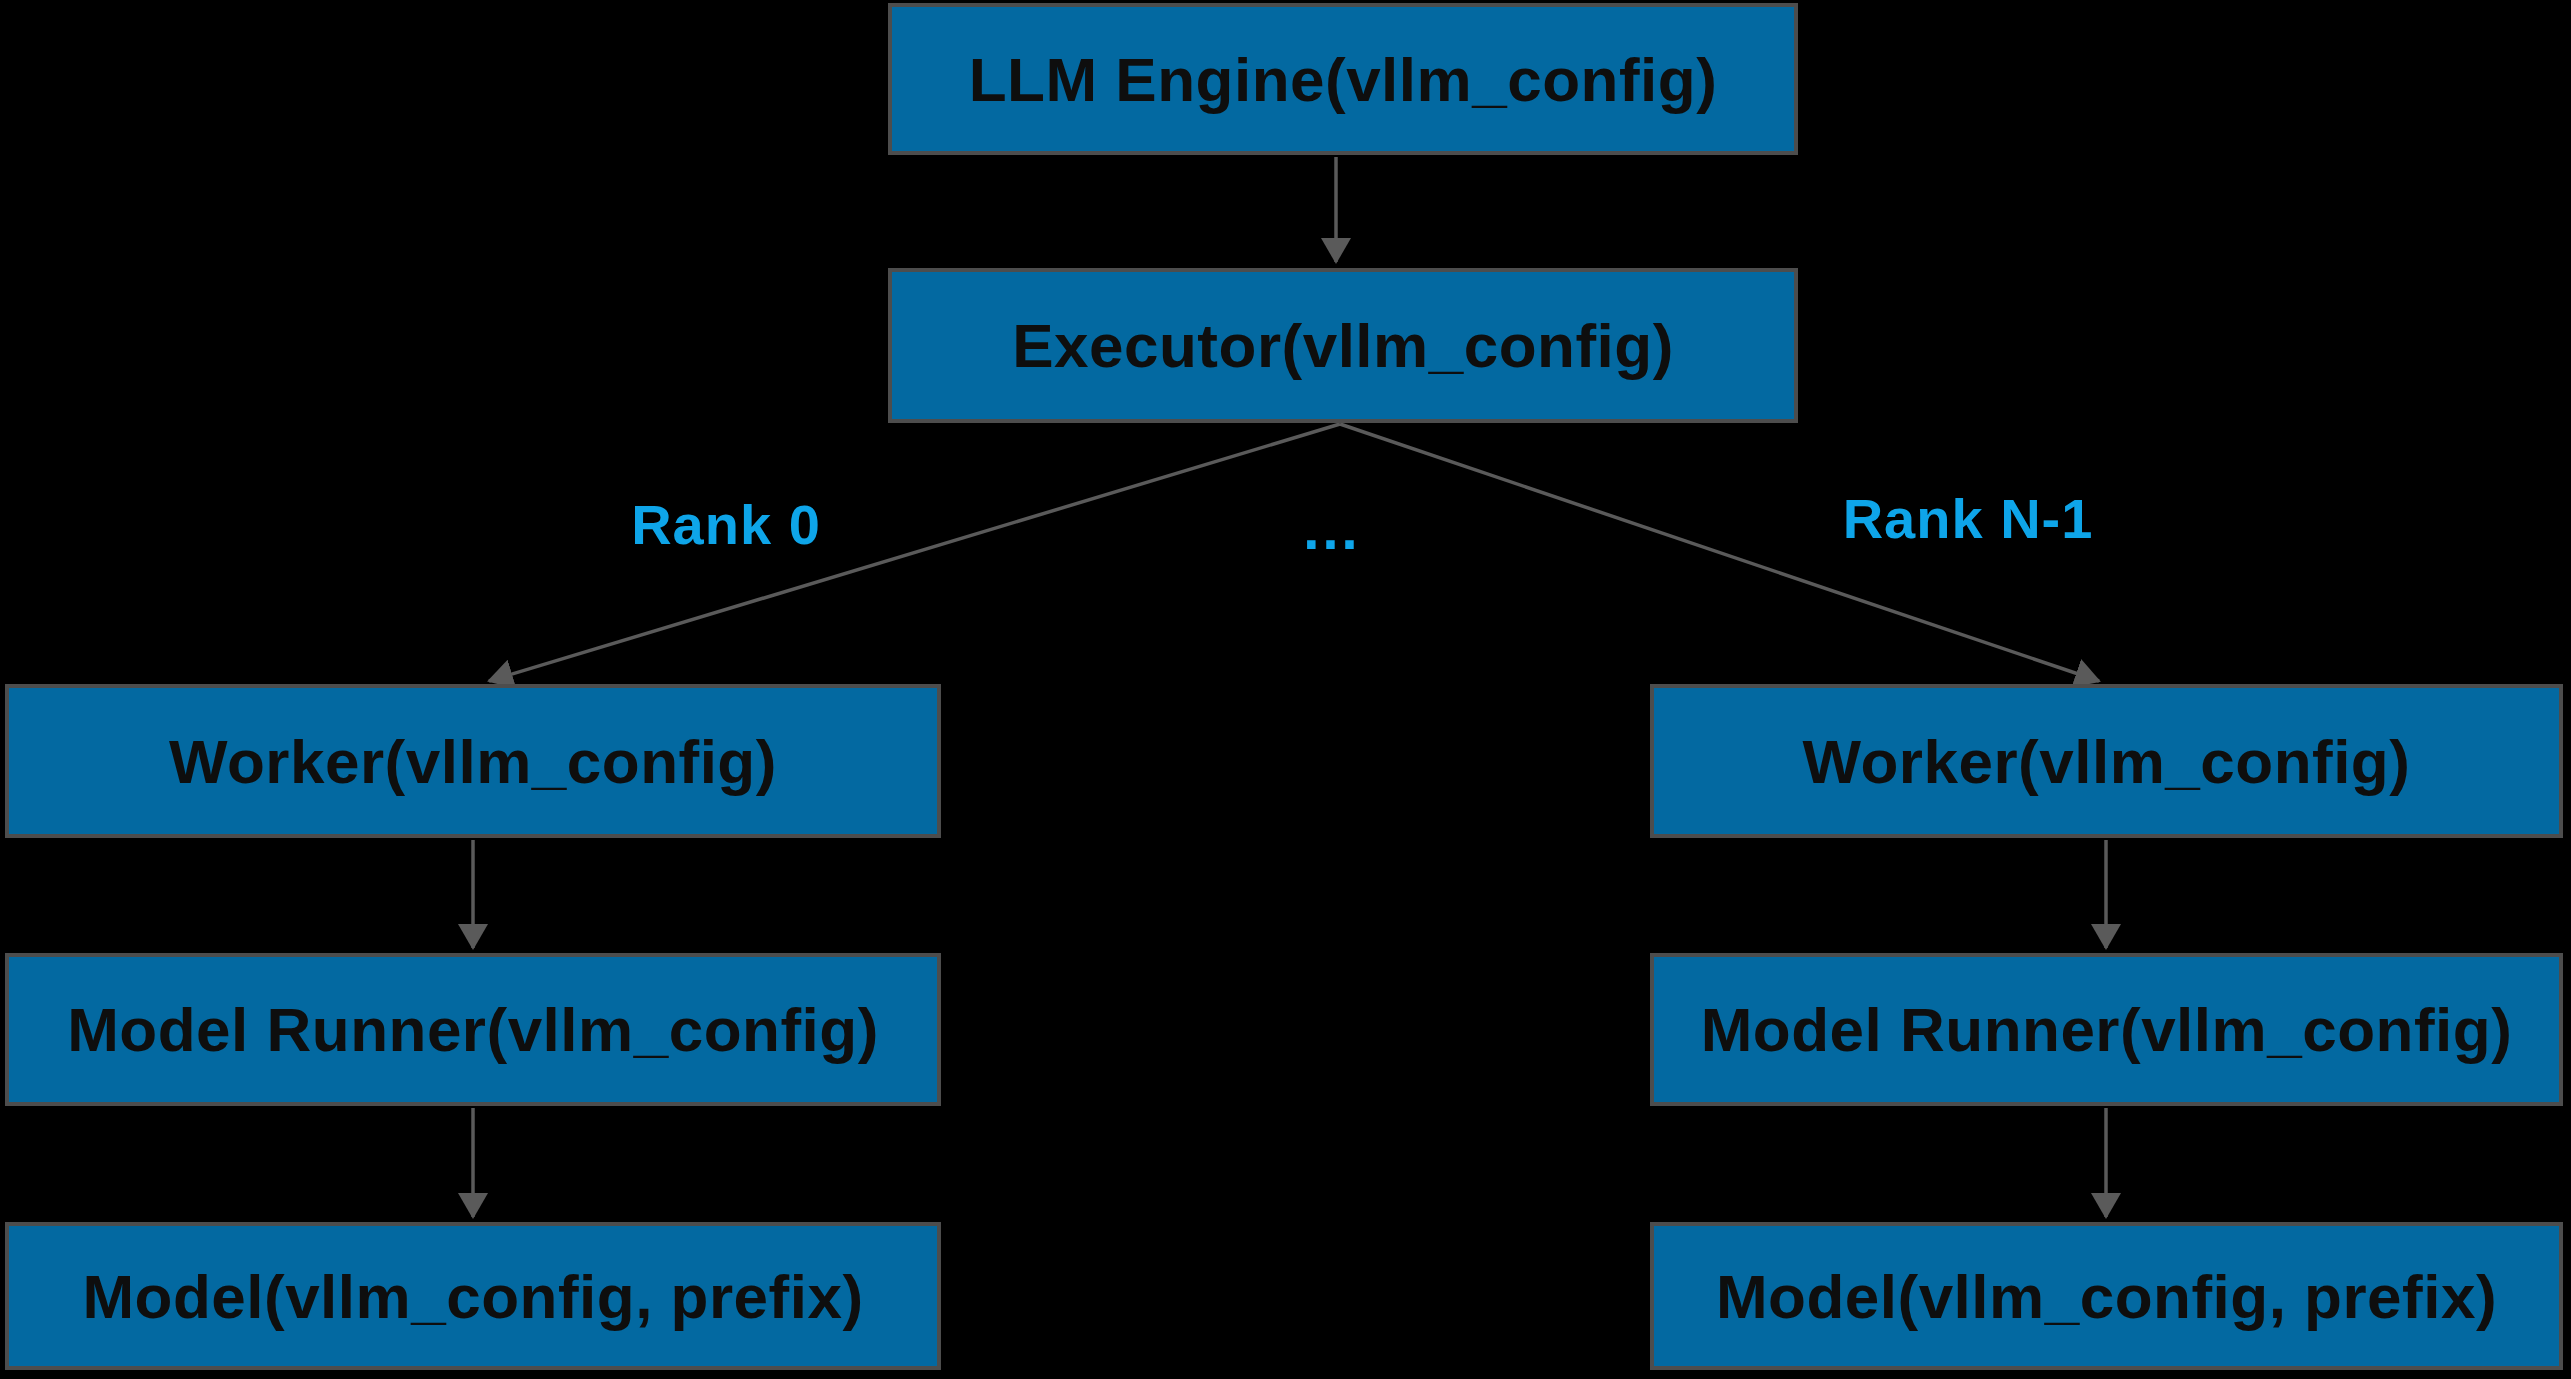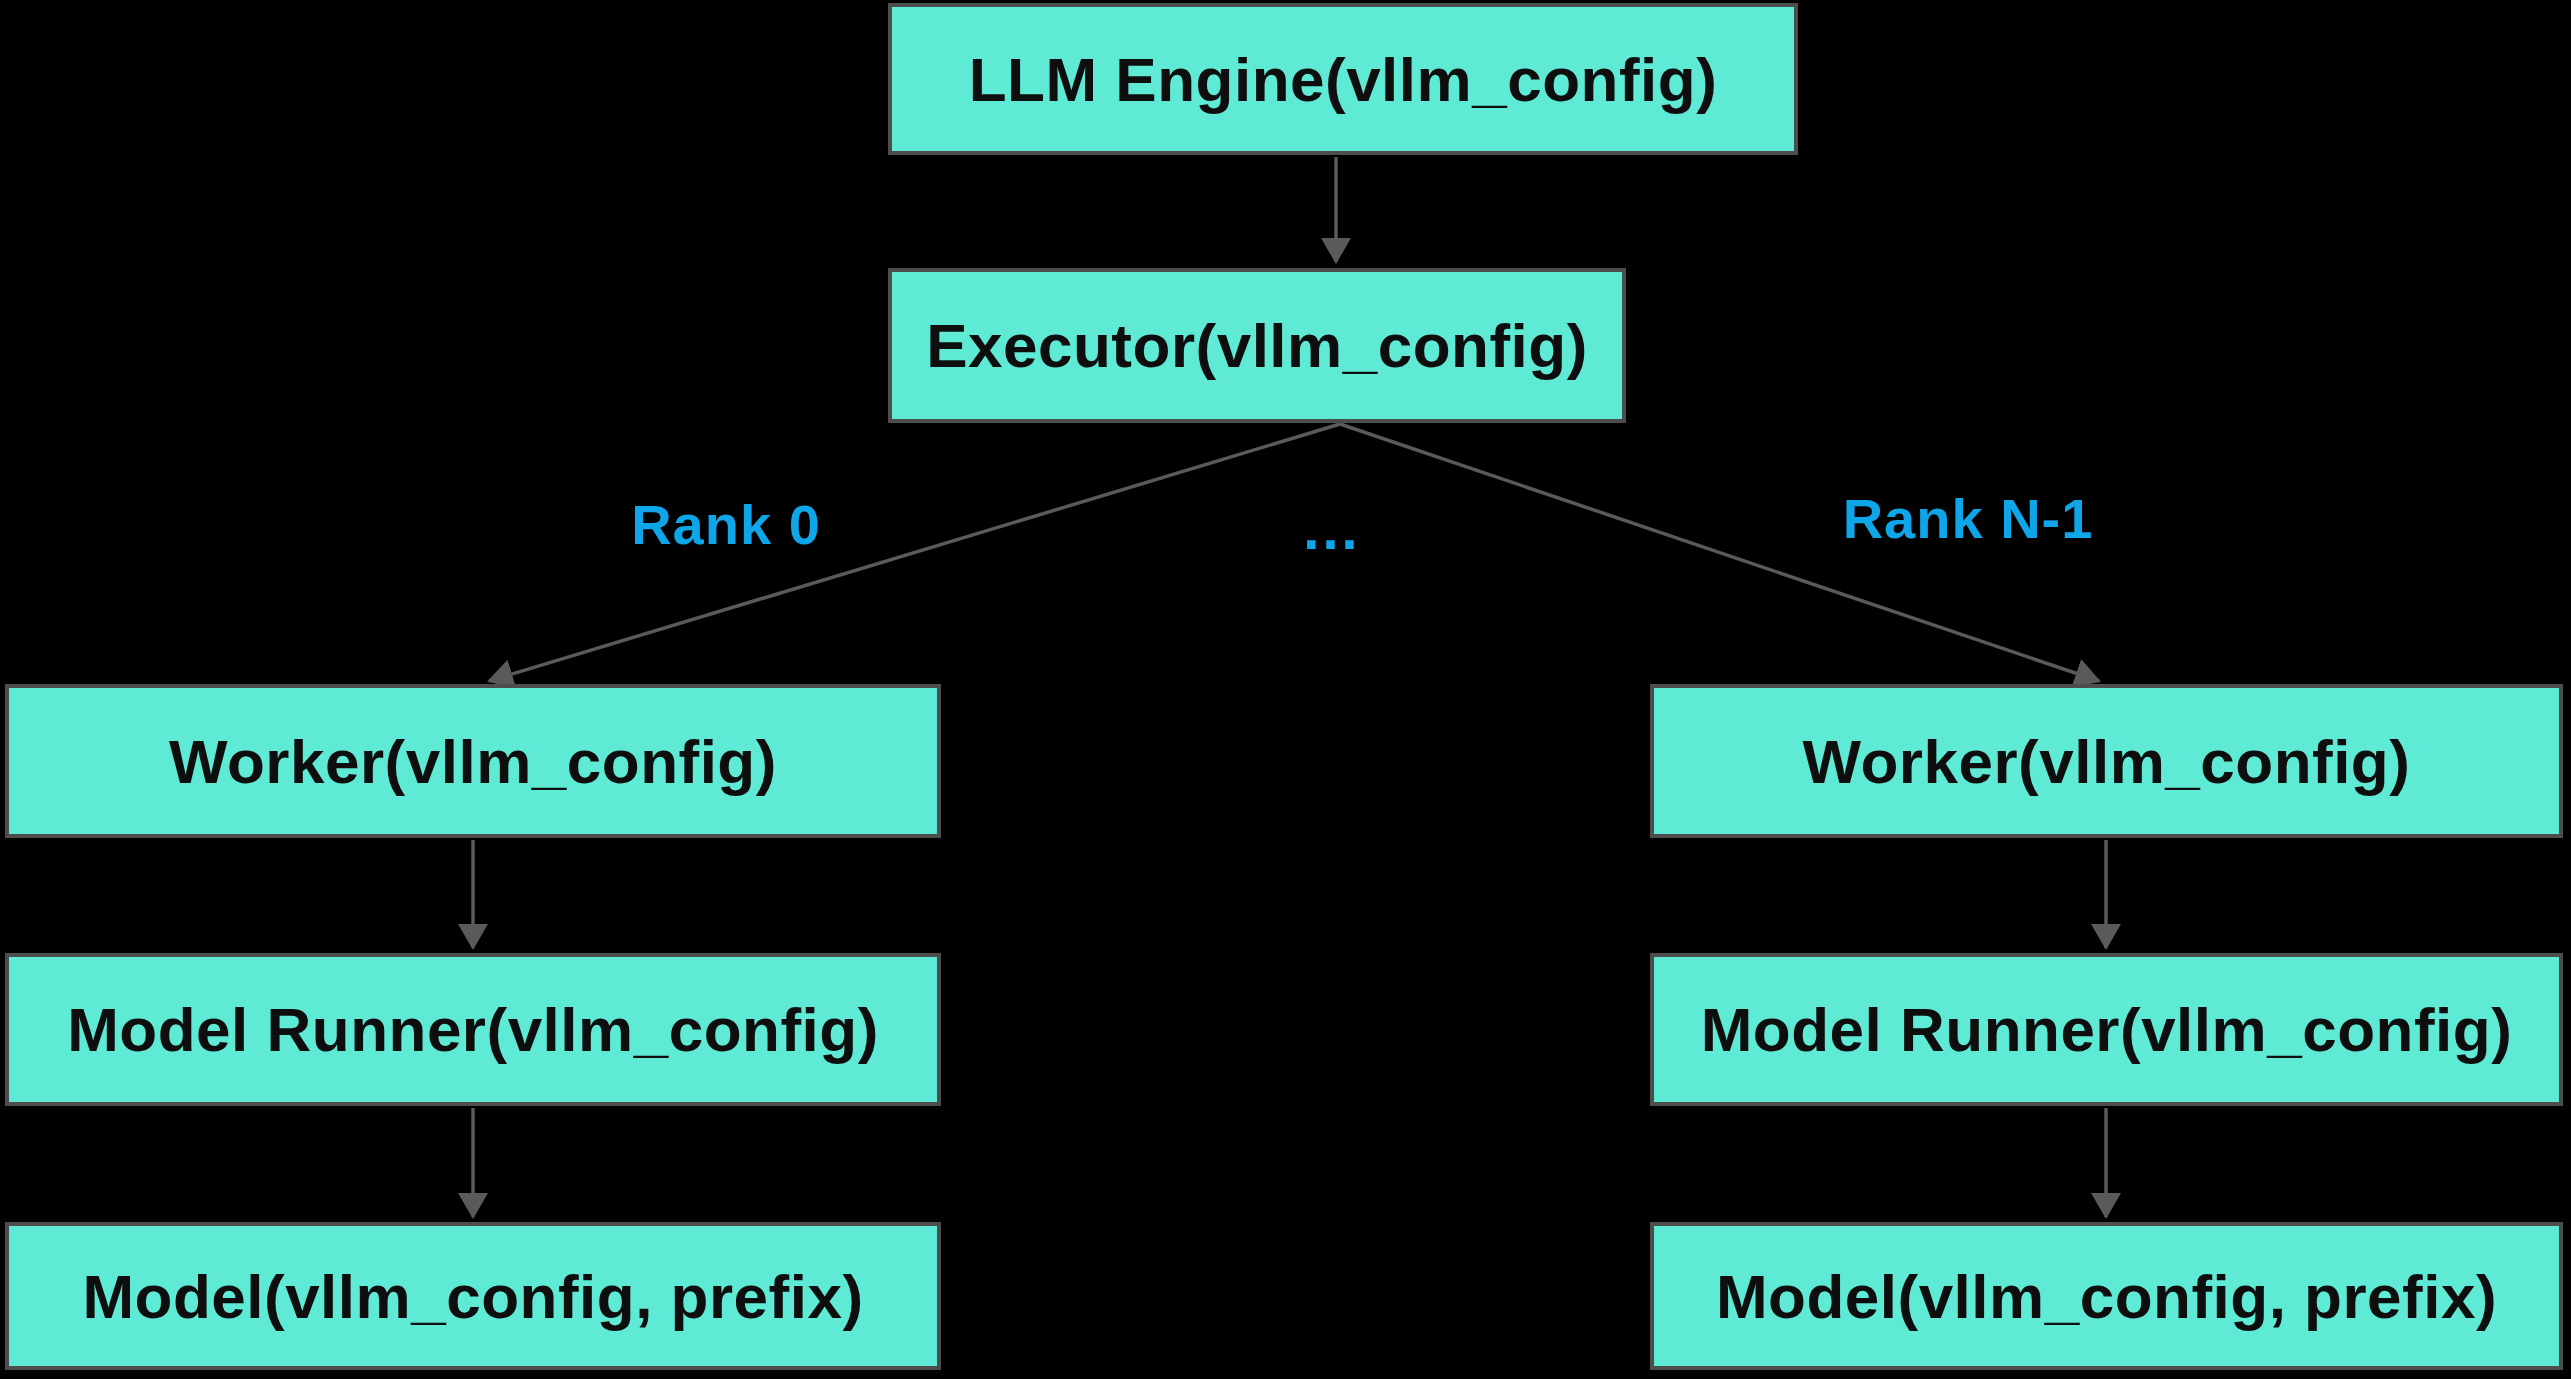--- a/index.html
+++ b/index.html
@@ -18,21 +18,21 @@
   #edges {
     position: absolute;
     left: 0;
     top: 0;
     width: 2571px;
     height: 1379px;
   }
   .node {
     position: absolute;
     box-sizing: border-box;
-    background: #5eead4;
+    background: #0369a1;
     border: 4px solid #4d4d4d;
     display: flex;
     align-items: center;
     justify-content: center;
     color: #0e0e0e;
     font-size: 62px;
     font-weight: 600;
     white-space: nowrap;
     letter-spacing: 0.5px;
   }
@@ -44,21 +44,21 @@
     font-weight: 700;
     white-space: nowrap;
     letter-spacing: 1px;
   }
   .edge-label.ellipsis {
     font-size: 60px;
     letter-spacing: 3px;
   }
   
   #node-llm-engine      { left: 888px;  top: 3px;    width: 910px; height: 152px; }
-  #node-executor        { left: 888px;  top: 268px;  width: 738px; height: 155px; }
+  #node-executor        { left: 888px;  top: 268px;  width: 910px; height: 155px; }
   #node-worker-left     { left: 5px;    top: 684px;  width: 936px; height: 154px; }
   #node-worker-right    { left: 1650px; top: 684px;  width: 913px; height: 154px; }
   #node-runner-left     { left: 5px;    top: 953px;  width: 936px; height: 153px; }
   #node-runner-right    { left: 1650px; top: 953px;  width: 913px; height: 153px; }
   #node-model-left      { left: 5px;    top: 1222px; width: 936px; height: 148px; }
   #node-model-right     { left: 1650px; top: 1222px; width: 913px; height: 148px; }
   
   #label-rank-0   { left: 726px;  top: 524px; }
   #label-ellipsis { left: 1332px; top: 528px; }
   #label-rank-n   { left: 1968px; top: 518px; }

